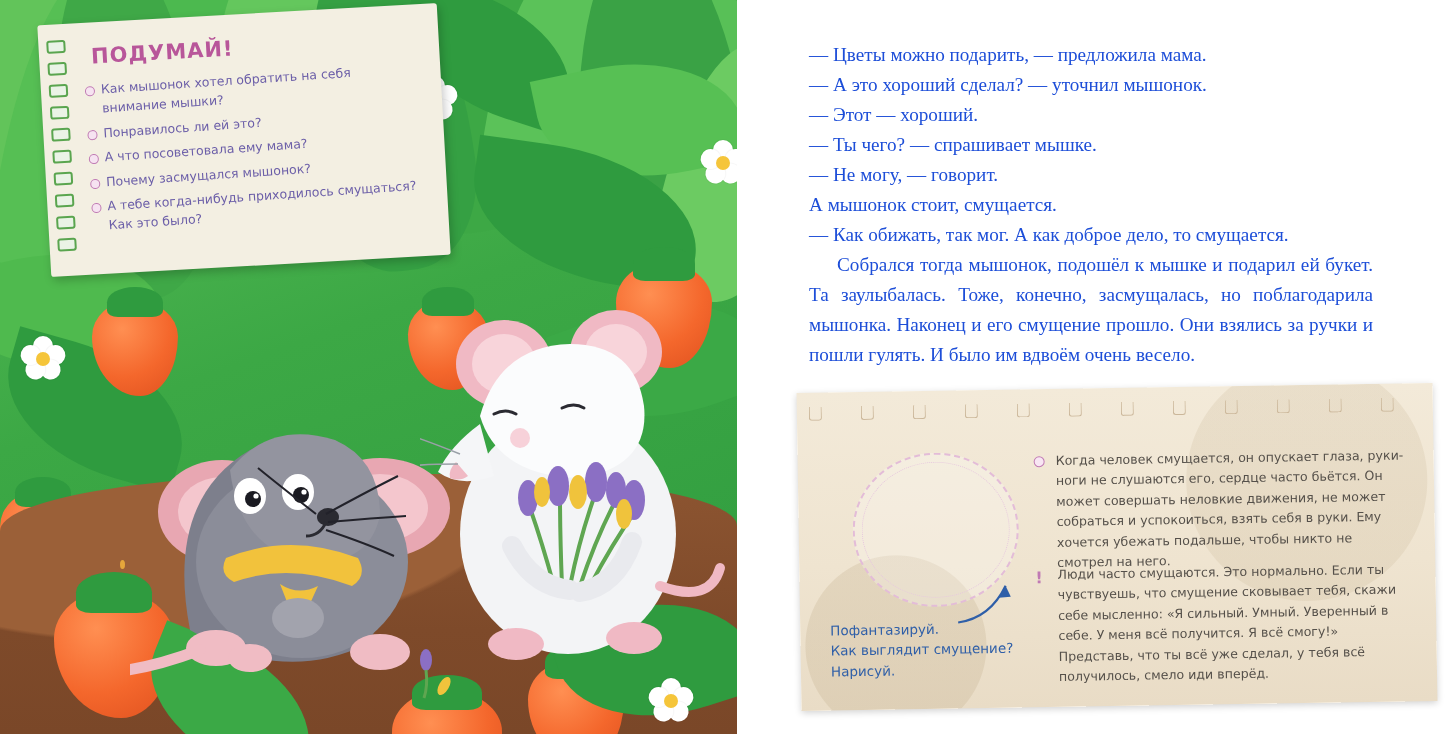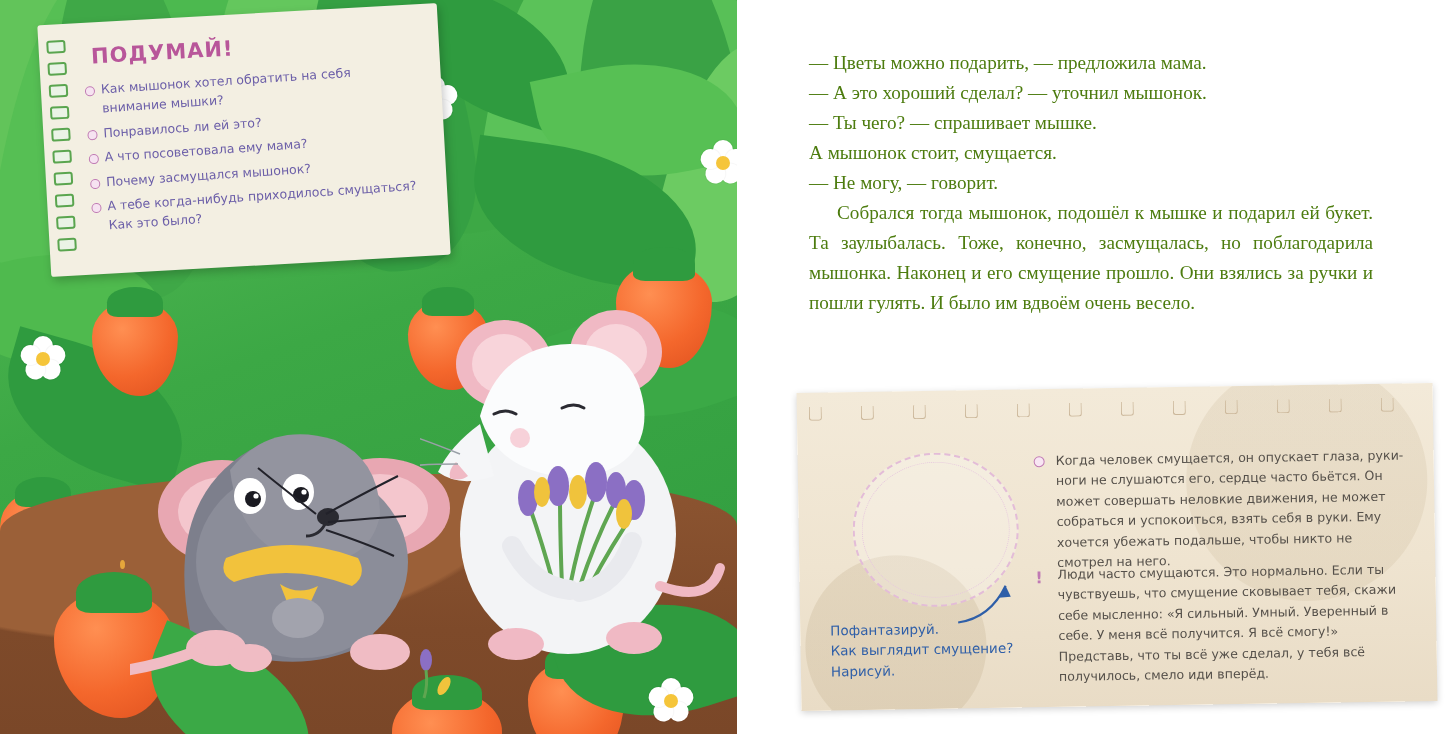--- a/index.html
+++ b/index.html
@@ -187,24 +187,23 @@
     background: #ffffff;
   }
   .story {
     position: absolute;
     left: 72px;
     top: 40px;
     width: 564px;
     font-family: "Liberation Serif", serif;
     font-size: 19.2px;
     line-height: 1.56;
-    color: #4d7c0f;
+    color: #1d4ed8;
     text-align: justify;
     text-justify: inter-word;
-    margin-top: 8px;
   }
   .story p { margin: 0; }
   .story p.ind { text-indent: 28px; }
 
   
   .paper-panel {
     position: absolute;
     left: 62px;
     top: 388px;
     width: 636px;
@@ -478,23 +477,25 @@
         <div class="note-item">Почему засмущался мышонок?</div>
         <div class="note-item">А тебе когда-нибудь приходилось смущаться? Как это было?</div>
       </div>
     </div>
   </div>
 
   <div class="right-page">
     <div class="story">
       <p>— Цветы можно подарить, — предложила мама.</p>
       <p>— А это хороший сделал? — уточнил мышонок.</p>
+      <p>— Этот — хороший.</p>
       <p>— Ты чего? — спрашивает мышке.</p>
+      <p>— Не могу, — говорит.</p>
       <p>А мышонок стоит, смущается.</p>
-      <p>— Не могу, — говорит.</p>
+      <p>— Как обижать, так мог. А как доброе дело, то смущается.</p>
       <p class="ind">Собрался тогда мышонок, подошёл к мышке и подарил ей букет. Та заулыбалась. Тоже, конечно, засмущалась, но поблагодарила мышонка. Наконец и его смущение прошло. Они взялись за ручки и пошли гулять. И было им вдвоём очень весело.</p>
     </div>
 
     <div class="paper-panel">
       <div class="paper-grain"></div>
       <div class="perf">
         <div class="perf-tick" style="left:0px"></div>
         <div class="perf-tick" style="left:52px"></div>
         <div class="perf-tick" style="left:104px"></div>
         <div class="perf-tick" style="left:156px"></div>

